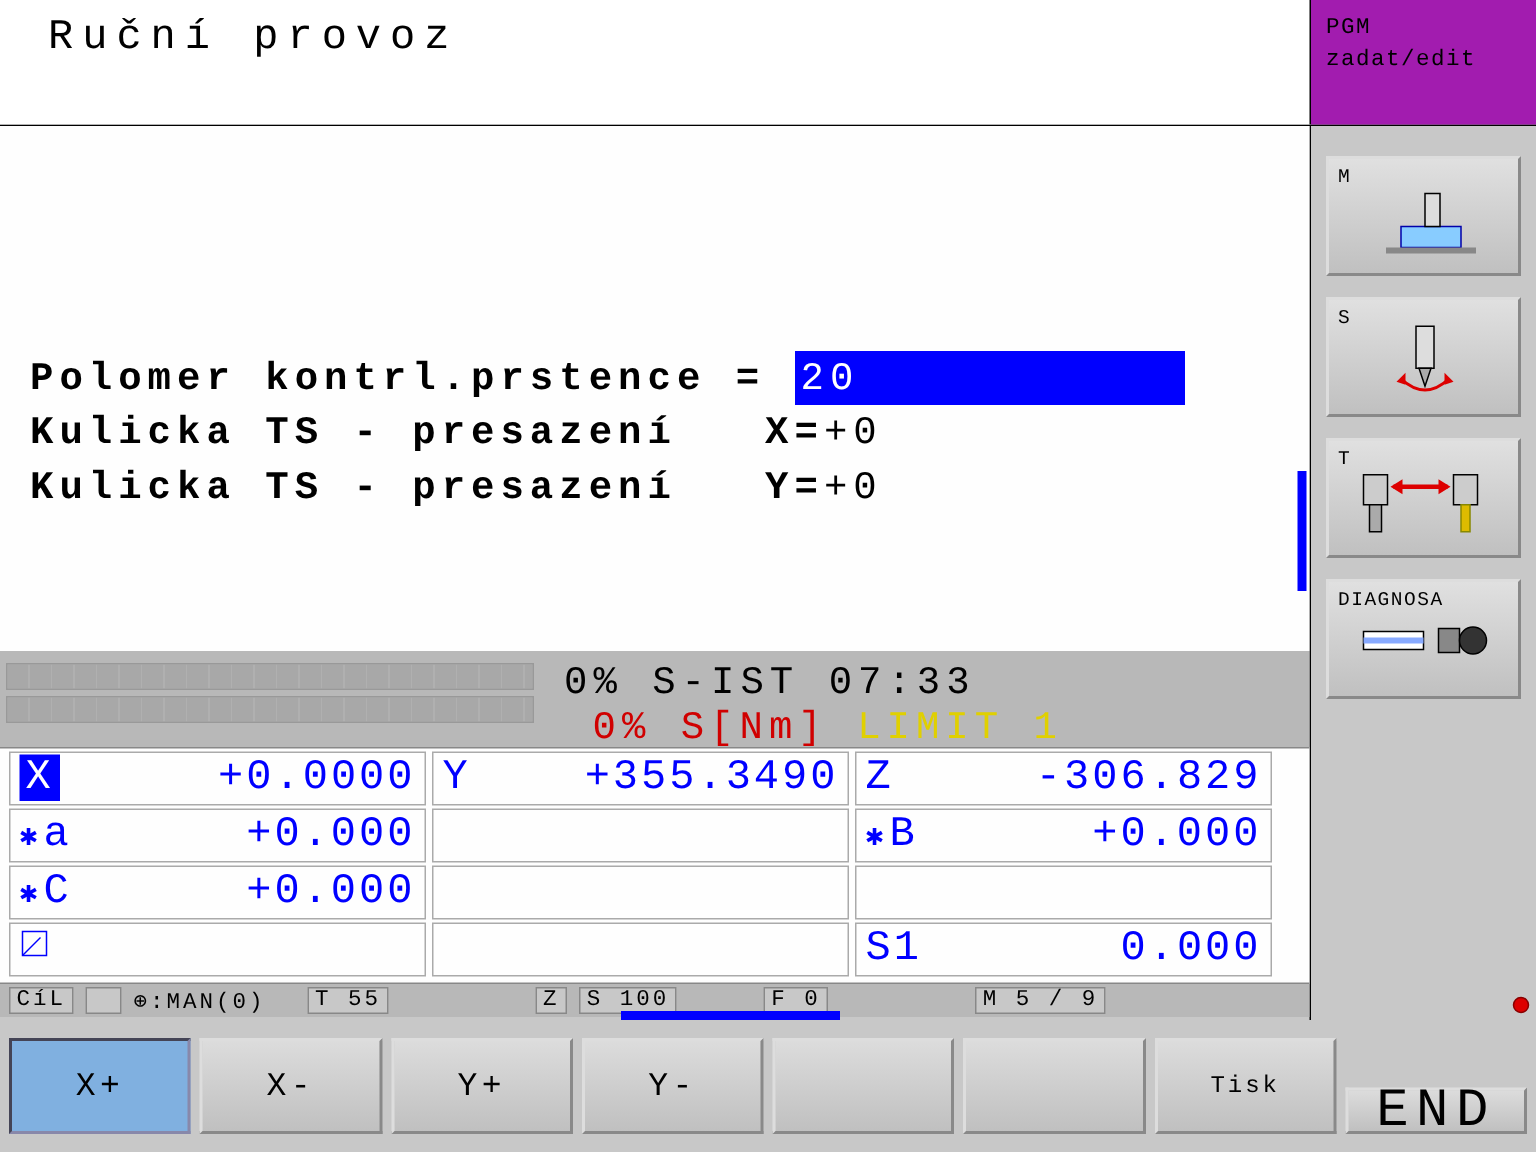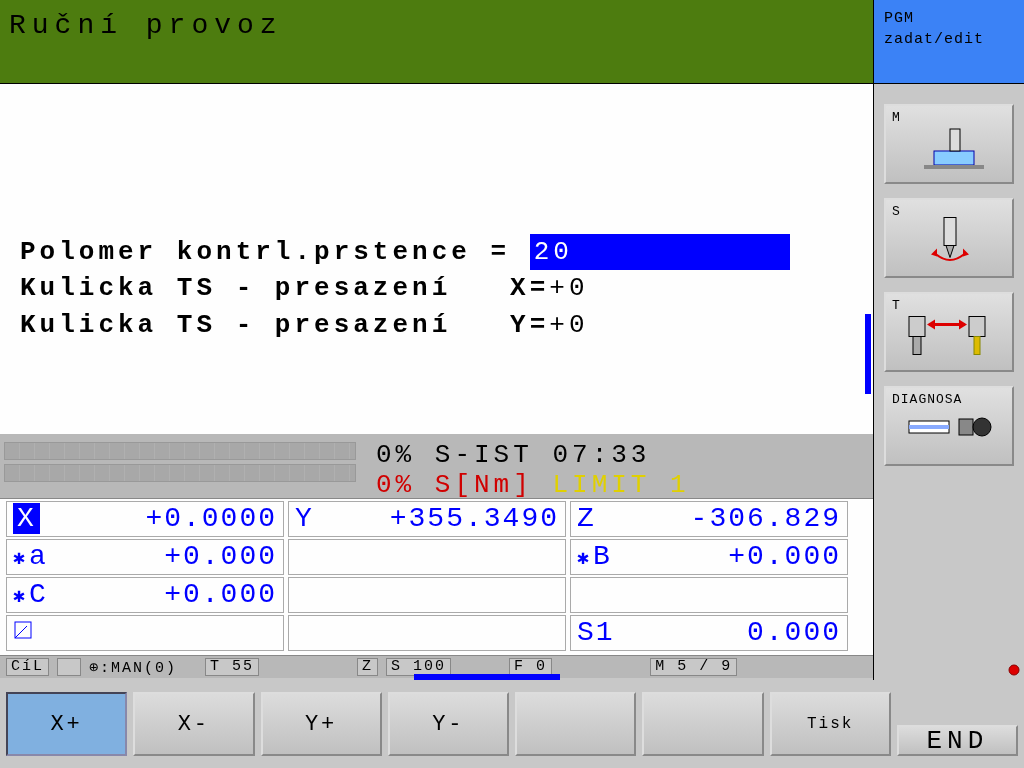--- a/index.html
+++ b/index.html
@@ -11,30 +11,30 @@
   overflow: hidden;
   position: relative;
 }
 .header {
   display: flex;
   height: 84px;
   border-bottom: 1px solid #000;
 }
 .header-left {
   flex: 1;
-  background: #4d7c0f;
-  padding: 10px 9px;
+  background: #ffffff;
+  padding: 10px 32px;
   font-size: 28px;
   letter-spacing: 6px;
   color: #000;
   border-right: 1px solid #000;
 }
 .header-right {
   width: 150px;
-  background: #3b82f6;
+  background: #a21caf;
   padding: 8px 10px;
   font-size: 15px;
   letter-spacing: 1px;
   color: #000;
   line-height: 1.4;
 }
 .main {
   display: flex;
   height: 596px;
 }
@@ -93,21 +93,21 @@
   margin-bottom: 4px;
 }
 .status-text {
   flex: 1;
   font-size: 26px;
   letter-spacing: 4px;
   padding: 2px 0;
 }
 .status-line1 { color: #000; }
 .status-line2 { }
-.red-text { color: #D00000; }
+.red-text { color: #D00000; margin-left: 19px; }
 .yellow-text { color: #E0D000; }
 .coords-area {
   background: #FEFEFE;
   padding: 2px 6px;
   border-top: 1px solid #888;
   border-bottom: 1px solid #888;
 }
 .coord-row {
   display: flex;
   gap: 4px;
@@ -200,21 +200,21 @@
   letter-spacing: 3px;
   display: flex;
   align-items: center;
   justify-content: center;
 }
 .foot-btn.active {
   background: #80B0E0;
   border: 2px inset #88A;
 }
 .foot-btn.end {
-  font-size: 26px;
+  font-size: 36px;
   letter-spacing: 5px;
   margin-top: 33px;
 }
 .foot-btn.tisk { font-size: 16px; letter-spacing: 2px; }
 .corner-dot {
   position: absolute;
   right: 2px;
   bottom: 2px;
   width: 12px;
   height: 12px;

